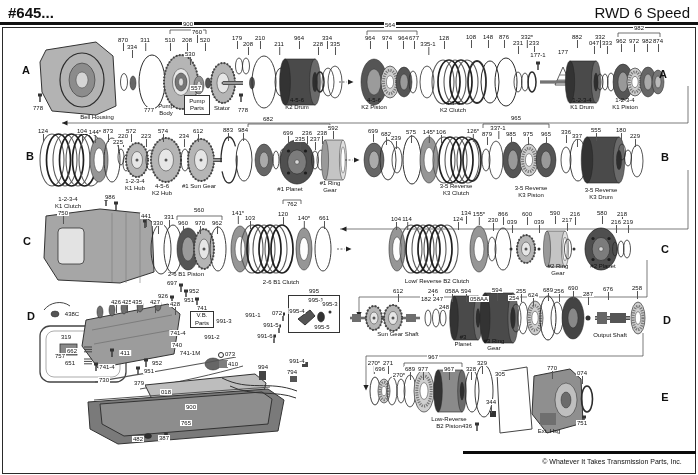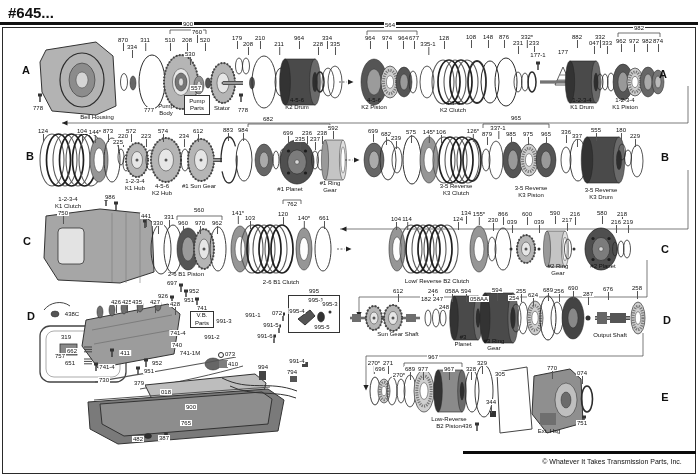--- a/index.html
+++ b/index.html
@@ -23,20 +23,21 @@
         align-items:center;justify-content:center;font-size:6px;line-height:1.25;z-index:2;}
   .pbox.filled{background:#fff;}
   .ftr{position:absolute;left:612px;top:458px;transform:translateX(-50%);font-size:7px;z-index:3;white-space:nowrap;}
 </style>
 </head>
 <body>
 
 <div class="page">
   <div class="hdr">
     <span class="cat">#645...</span>
+    <span class="ttl">RWD 6 Speed</span>
   </div>
   <div class="rule"></div>
   <div class="frame"></div>
   <svg class="art" width="698" height="475" viewBox="0 0 698 475">
       <polygon points="46,50 96,42 113,56 116,106 96,115 52,111 42,92 40,62" fill="#b3b3b3" stroke="#333" stroke-width="1"></polygon>
       <ellipse cx="82" cy="80" rx="22" ry="27" fill="none" stroke="#2c2c2c" stroke-width="1.2"></ellipse>
       <ellipse cx="82" cy="80" rx="13" ry="17" fill="#8c8c8c" stroke="#222" stroke-width="0.5"></ellipse>
       <ellipse cx="82" cy="80" rx="6" ry="8" fill="#d5d5d5" stroke="#222" stroke-width="0.4"></ellipse>
       <rect x="38" y="93.5" width="4" height="3" fill="#333"></rect>
       <line x1="40" y1="96" x2="40" y2="102" stroke="#333" stroke-width="1.4"></line>

